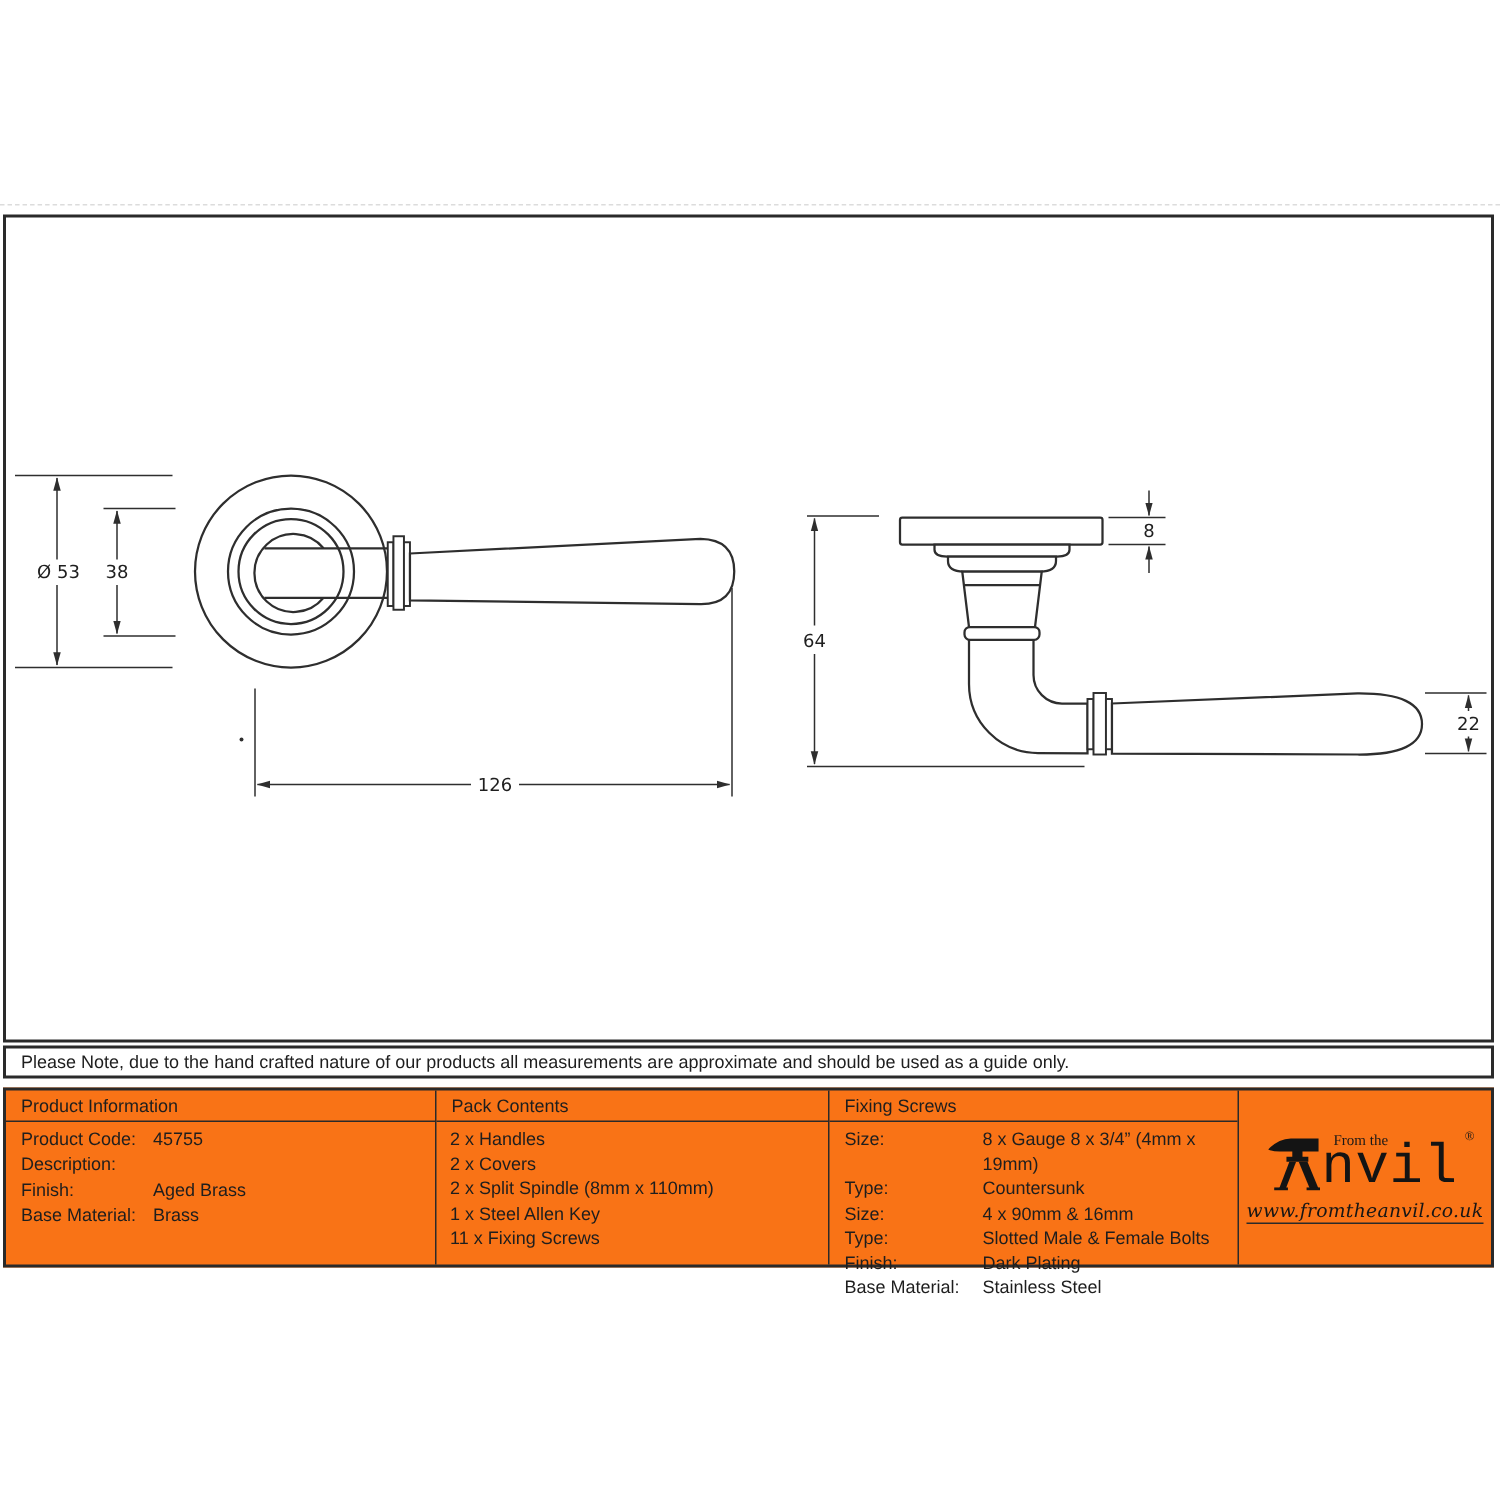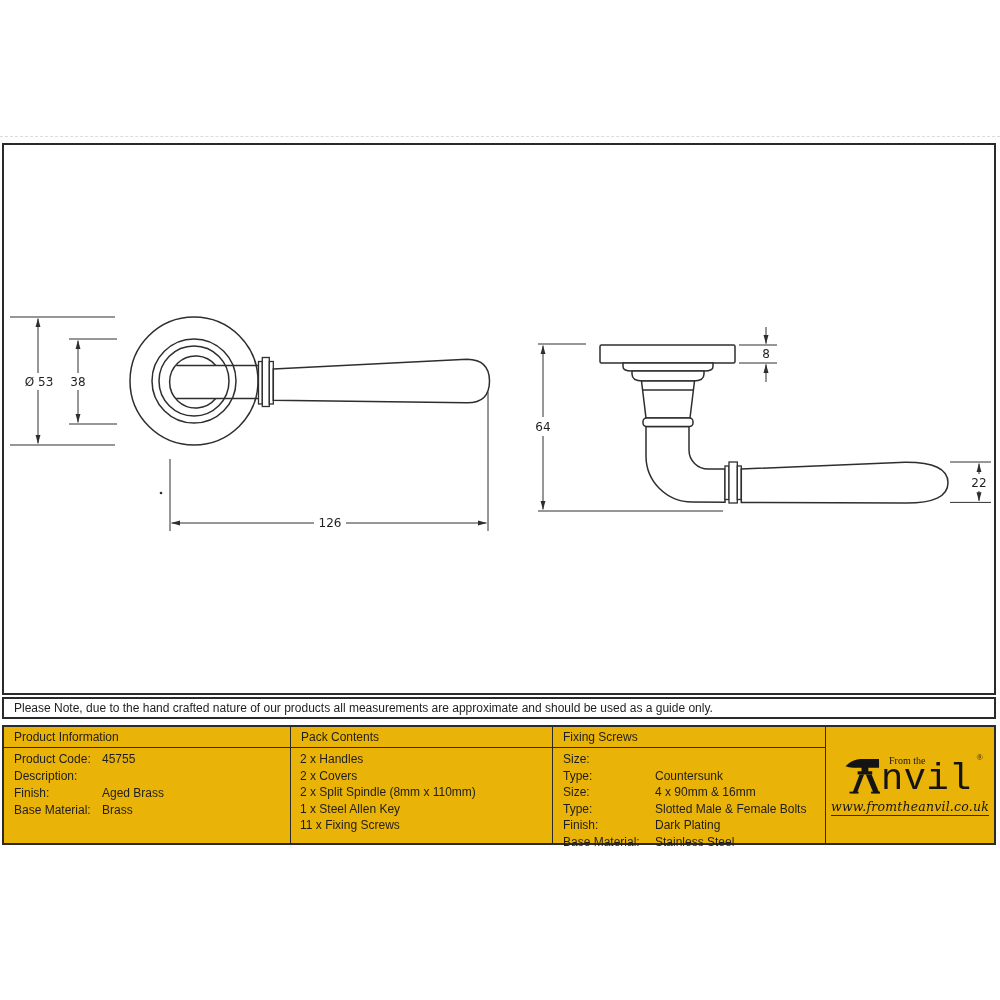--- a/index.html
+++ b/index.html
@@ -6,21 +6,21 @@
   .page{position:relative;width:1000px;height:1000px;background:#ffffff;overflow:hidden;
         font-family:"Liberation Sans",sans-serif;color:#1e1e1e;}
   .scan-line{position:absolute;left:0;top:136px;width:100%;height:0;border-top:1px dashed #dcdcdc;}
   .drawing-box{position:absolute;left:2px;top:143px;width:994px;height:552px;
                border:2px solid #2a2a2a;box-sizing:border-box;background:#fff;}
   .drawing-svg{position:absolute;left:0;top:0;width:1000px;height:1000px;}
   .dim-text{font-family:"DejaVu Sans",sans-serif;font-size:12px;fill:#1f1f1f;text-anchor:middle;}
   .note-box{position:absolute;left:2px;top:697px;width:994px;height:22px;border:2px solid #2a2a2a;
             box-sizing:border-box;display:flex;align-items:center;padding-left:10px;font-size:12px;}
   .spec-table{position:absolute;left:2px;top:725px;width:994px;height:120px;border:2px solid #2a2a2a;
-              box-sizing:border-box;display:flex;background:#eab308;}
+              box-sizing:border-box;display:flex;background:#f97316;}
   .col{box-sizing:border-box;display:flex;flex-direction:column;}
   .col1{width:286px;}
   .col2{width:262px;border-left:1.5px solid #2a2a2a;}
   .col3{width:273px;border-left:1.5px solid #2a2a2a;}
   .col4{flex:1;border-left:1.5px solid #2a2a2a;}
   .col-header{height:20px;border-bottom:1.5px solid #2a2a2a;display:flex;align-items:center;
               padding-left:10px;font-size:12px;flex:none;}
   .col-body{flex:1;padding-top:3px;font-size:12px;}
   .kv-row{display:flex;line-height:17px;padding-left:10px;}
   .kv-label{width:88px;flex:none;}
@@ -161,20 +161,21 @@
         <div>1 x Steel Allen Key</div>
         <div>11 x Fixing Screws</div>
       </div>
     </div>
 
     <div class="col col3">
       <div class="col-header">Fixing Screws</div>
       <div class="col-body">
         <div class="kv-row kv3">
           <span class="kv-label">Size:</span>
+          <span class="kv-value">8 x Gauge 8 x 3/4” (4mm x 19mm)</span>
         </div>
         <div class="kv-row kv3">
           <span class="kv-label">Type:</span>
           <span class="kv-value">Countersunk</span>
         </div>
         <div class="kv-row kv3">
           <span class="kv-label">Size:</span>
           <span class="kv-value">4 x 90mm &amp; 16mm</span>
         </div>
         <div class="kv-row kv3">

